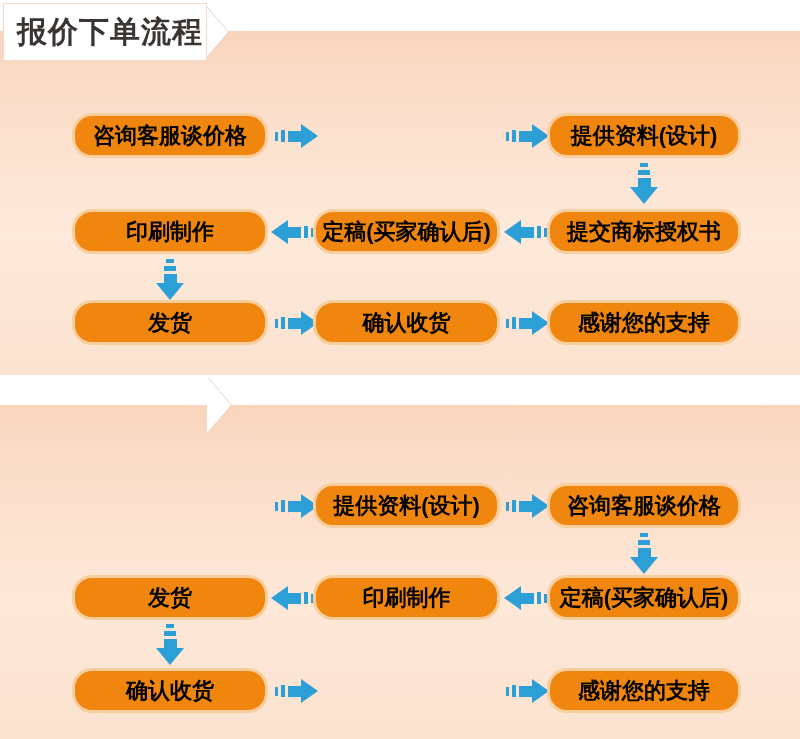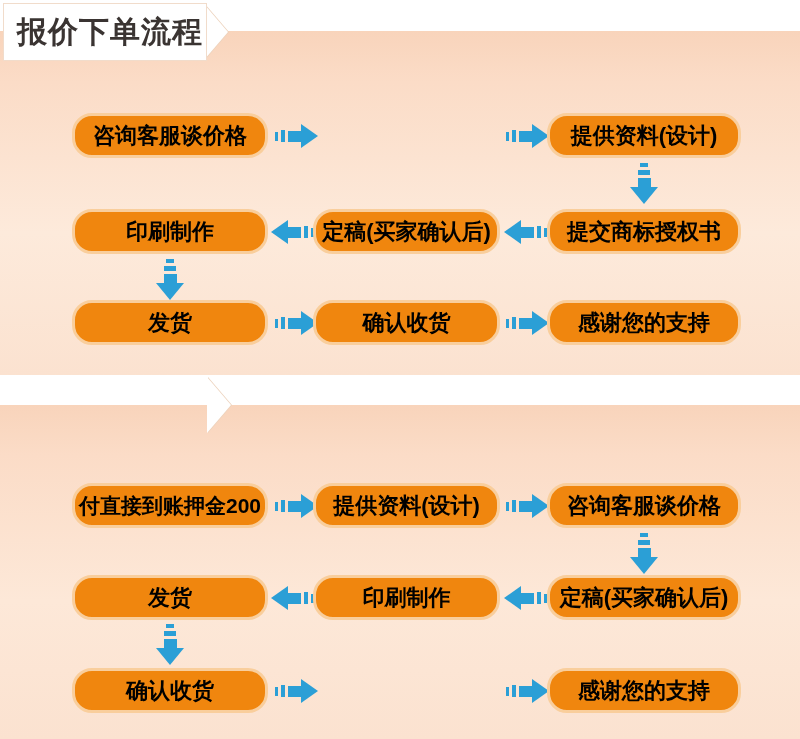--- a/index.html
+++ b/index.html
@@ -136,21 +136,20 @@
         <i class="hd"></i>
       </div>
     <div class="box" style="left:547px; top:300px; width:194px;">感谢您的支持</div>
   </div>
 
   <div class="sec" style="top:375px; height:364px; --bg-dark:#F7CFB4; --bg-light:#FDE8D8;">
     <div class="sec-bg"></div>
     <div class="strip" style="top:0; height:30px;"></div>
     <div class="chevron" style="left:207px; top:2px;"></div>
 
-    <div class="box small" style="left:72px;  top:108px; width:196px;">付直接到账押金200</div>
     <div class="harrow" style="left:275px; top:119px;">
         <i class="d1"></i>
         <i class="d2"></i>
         <i class="bd"></i>
         <i class="hd"></i>
       </div>
     <div class="box" style="left:313px; top:108px; width:187px;">提供资料(设计)</div>
     <div class="harrow" style="left:506px; top:119px;">
         <i class="d1"></i>
         <i class="d2"></i>

